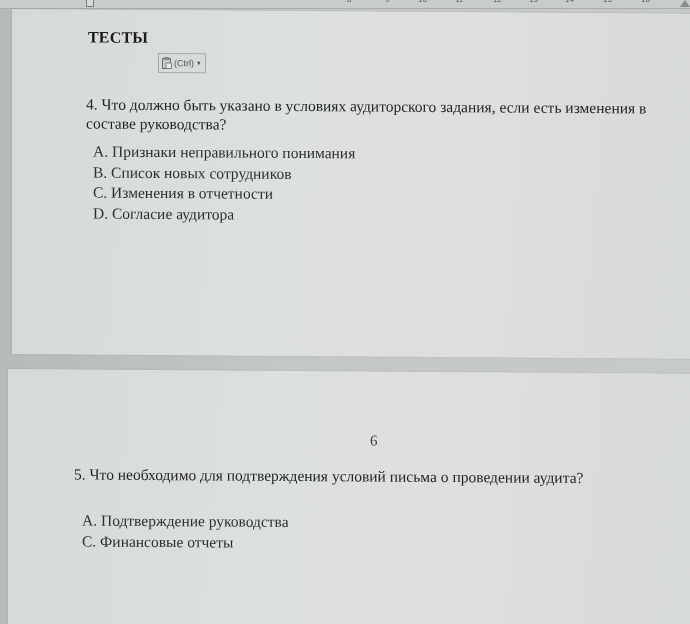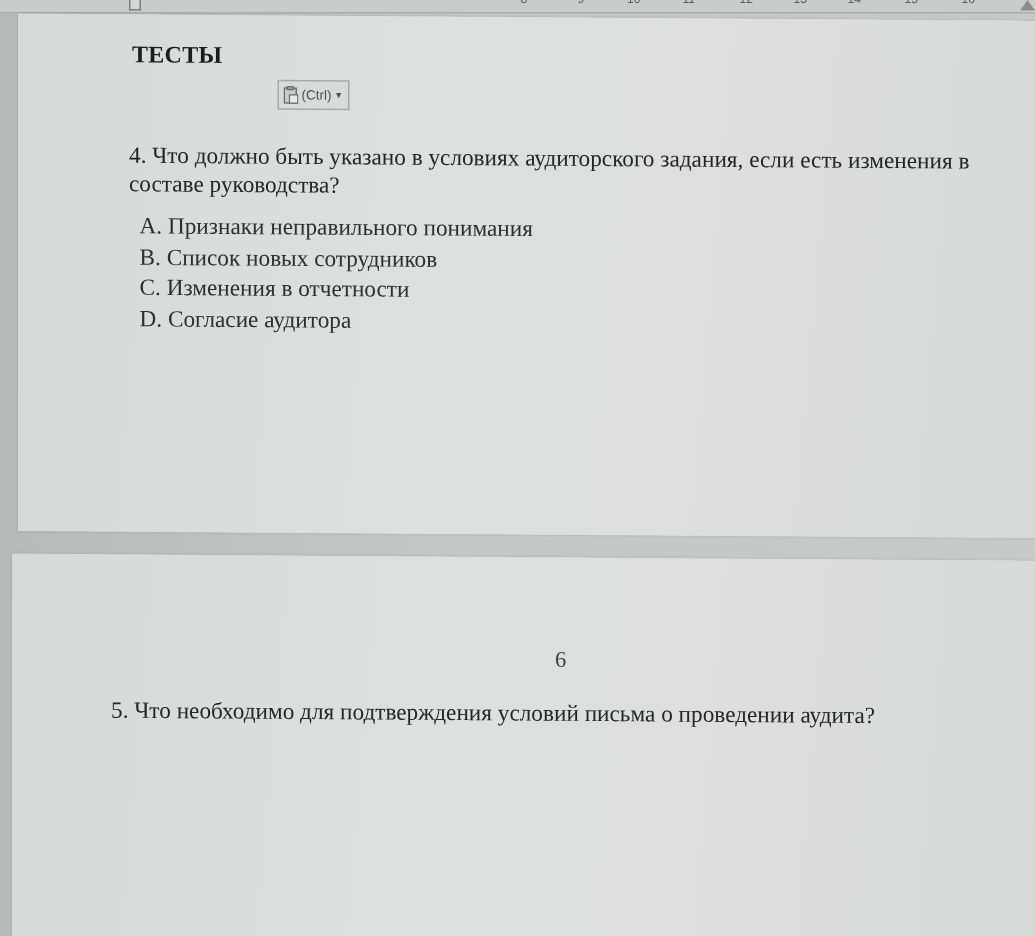--- a/index.html
+++ b/index.html
@@ -92,21 +92,20 @@
       padding: 0 4px 0 3px;
       display: flex;
       align-items: center;
       gap: 2px;
       border: 1px solid #a7aba8;
       background: #d8dcd9;
       font-family: "Liberation Sans", sans-serif;
       font-size: 9px;
       color: #4d514e;
       cursor: pointer;
-      margin-left: 27px;
     }
     .paste-icon {
       width: 10px; height: 12px;
       position: relative;
     }
     .paste-icon svg { display: block; }
     .caret {
       font-size: 7px;
       color: #4d514e;
       margin-left: 1px;
@@ -180,16 +179,18 @@
       <div class="option">D. Согласие аудитора</div>
     </div>
   </div>
 
   <div class="page page-2">
     <div class="page-number">6</div>
 
     <div class="question q5">5. Что необходимо для подтверждения условий письма о проведении аудита?</div>
 
     <div class="options opts5">
+      <div class="option">A. Подтверждение руководства</div>
+      <div class="option">C. Финансовые отчеты</div>
     </div>
   </div>
 
 </div>
 
 </body></html>

